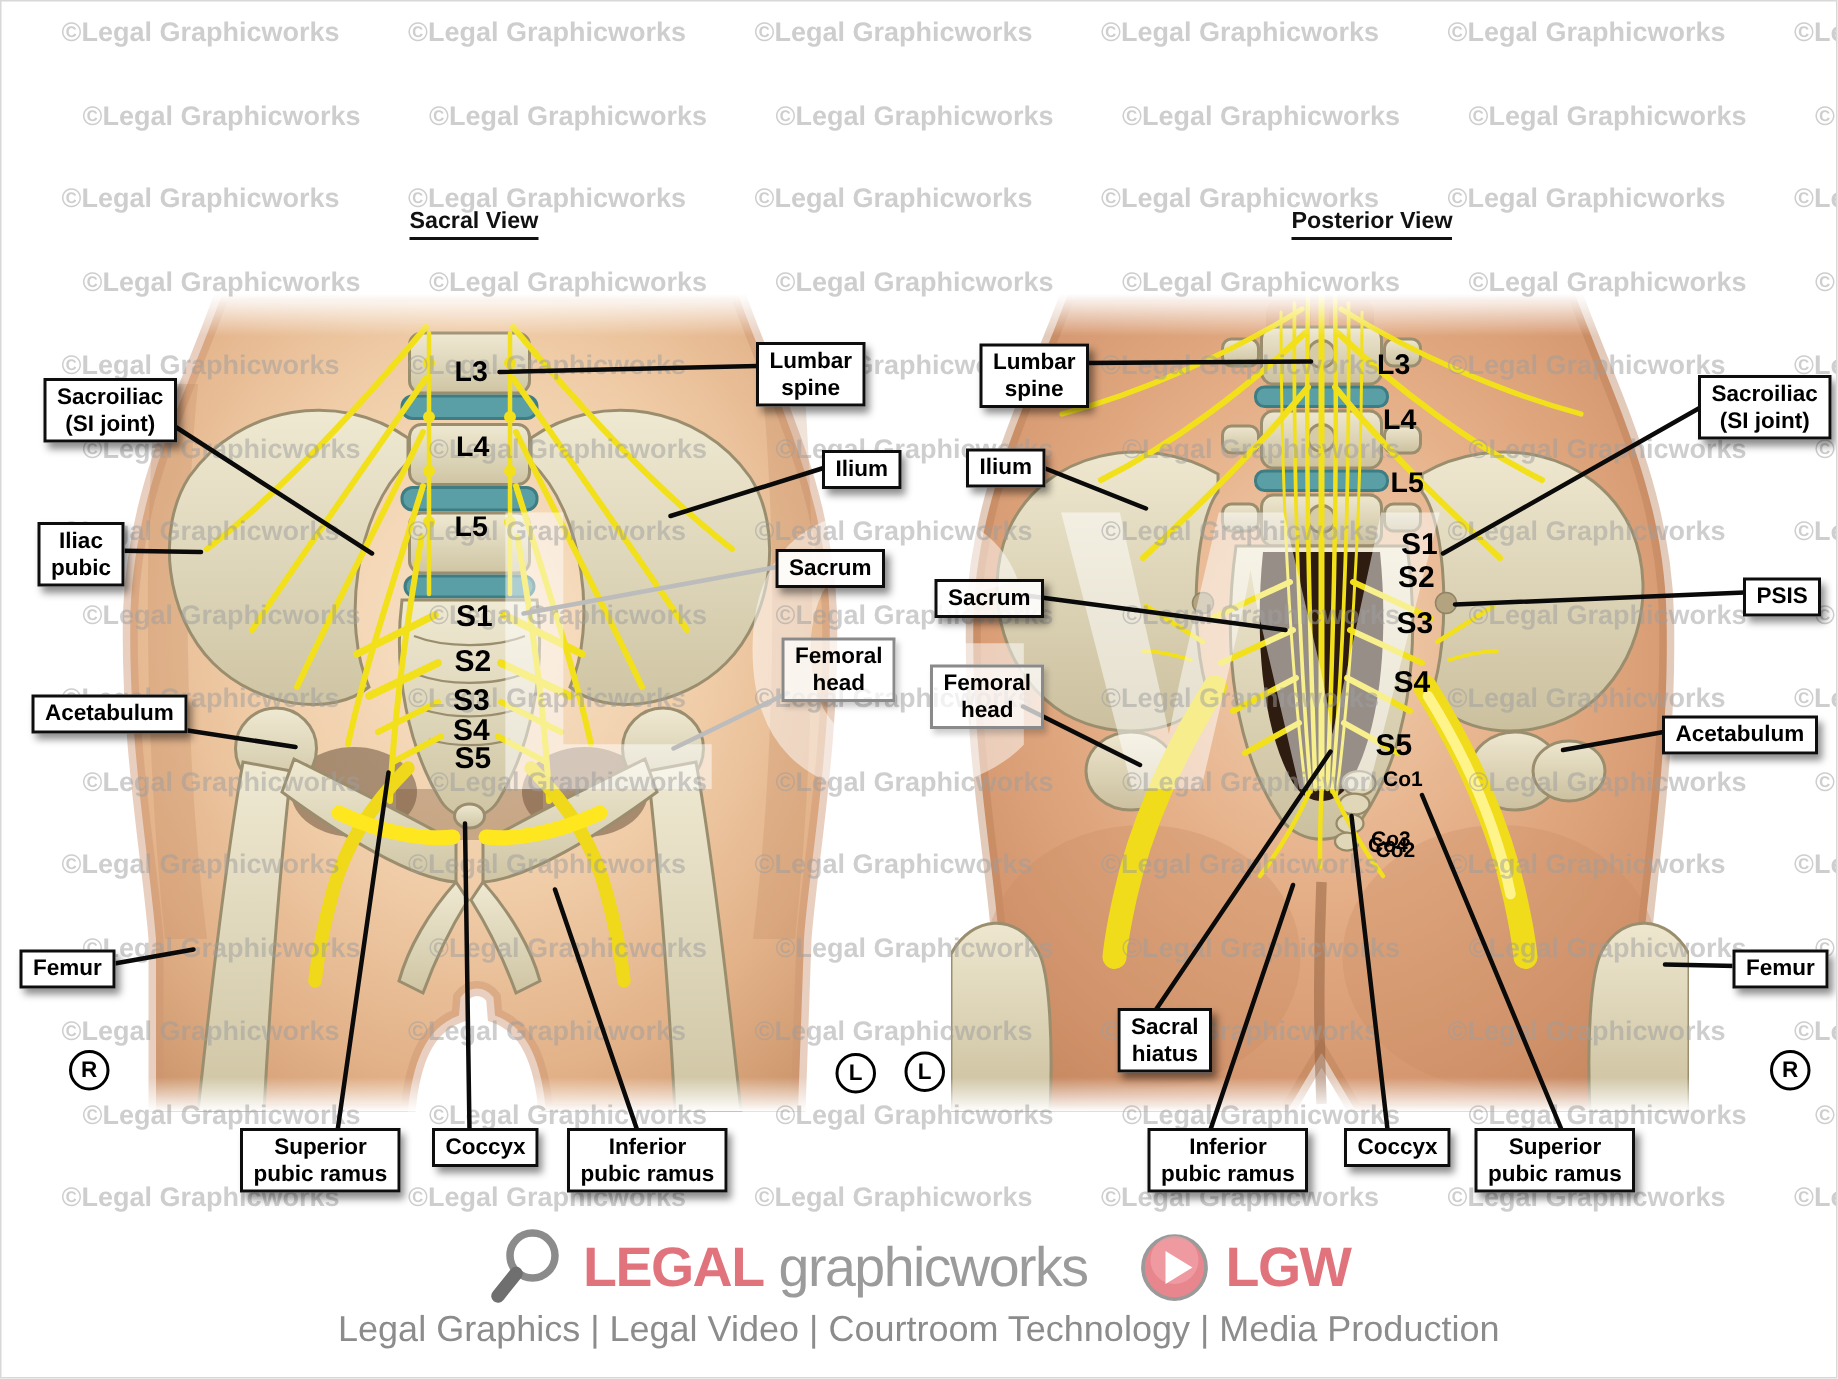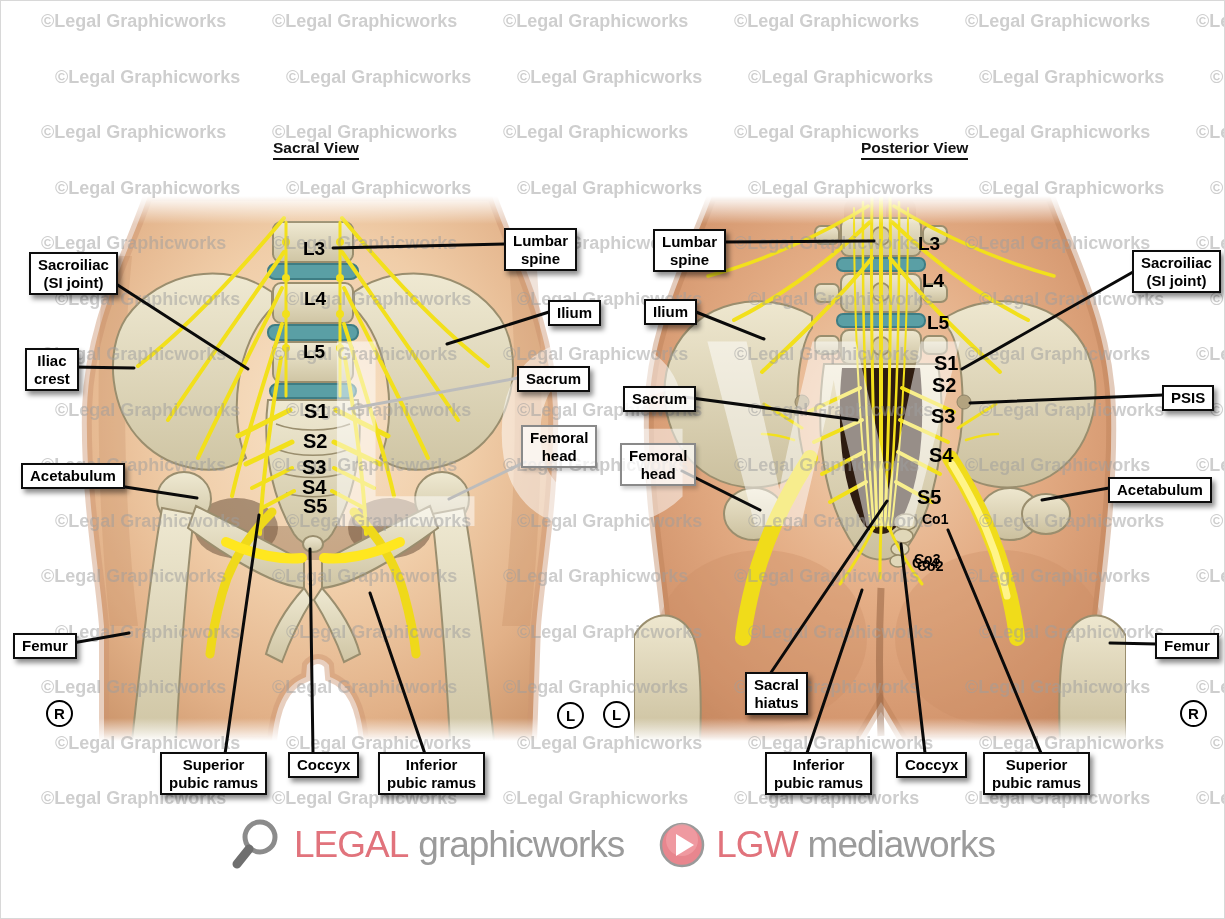--- a/index.html
+++ b/index.html
@@ -48,21 +48,21 @@
     font-size:15px;font-weight:bold;color:#000;background:transparent;line-height:1;
   }
   
   .illus{position:absolute;z-index:1;}
   #leader-lines{position:absolute;left:0;top:0;z-index:20;pointer-events:none;}
   
   #footer-brand{
     position:absolute;left:0;right:0;top:816px;z-index:30;height:56px;
     display:flex;align-items:center;justify-content:center;gap:10px;
   }
-  .brand-strong{font-size:37px;font-weight:normal;letter-spacing:-1px;}
+  .brand-strong{font-size:37px;font-weight:bold;letter-spacing:-1px;}
   .brand-rest{font-size:37px;color:#9b9b9b;letter-spacing:-1px;}
   #footer-tagline{
     position:absolute;left:0;right:0;top:872px;z-index:30;text-align:center;
     font-size:24px;color:#8c8c8c;
   }
 </style>
 </head>
 <body>
 
 <div id="canvas">
@@ -405,21 +405,21 @@
       <line x1="524" y1="461" x2="448" y2="498"></line>
     </g>
   </svg>
 
   <div id="front-heading" class="view-heading">Sacral View</div>
   <div id="posterior-heading" class="view-heading">Posterior View</div>
 
   <div class="lbl" style="left:28px;top:251px">Sacroiliac
 (SI joint)</div>
   <div class="lbl" style="left:24px;top:347px">Iliac
-crest</div>
+pubic</div>
   <div class="lbl" style="left:20px;top:462px">Acetabulum</div>
   <div class="lbl" style="left:12px;top:632px">Femur</div>
   <div class="lbl" style="left:159px;top:751px">Superior
 pubic ramus</div>
   <div class="lbl" style="left:287px;top:751px">Coccyx</div>
   <div class="lbl" style="left:377px;top:751px">Inferior
 pubic ramus</div>
   <div class="lbl" style="left:503px;top:227px">Lumbar
 spine</div>
   <div class="lbl" style="left:547px;top:299px">Ilium</div>
@@ -480,16 +480,16 @@
     </svg>
     <span class="brand-strong" style="color:#e1737c">LEGAL</span>
     <span class="brand-rest">graphicworks</span>
     <span style="width:14px"></span>
     <svg width="48" height="48" viewBox="0 0 48 48">
       <circle cx="24" cy="24" r="21" fill="#e8868e" stroke="#9a9a9a" stroke-width="2.5"></circle>
       <circle cx="24" cy="19" r="16" fill="#f3a6ac" opacity=".6"></circle>
       <polygon points="18,13 18,35 36,24" fill="#ffffff"></polygon>
     </svg>
     <span class="brand-strong" style="color:#e1737c">LGW</span>
-    <span class="brand-rest">mediaworks</span>
   </div>
+  <div id="footer-tagline">Legal Graphics | Legal Video | Courtroom Technology | Media Production</div>
 
 </div>
 
 </body></html>

